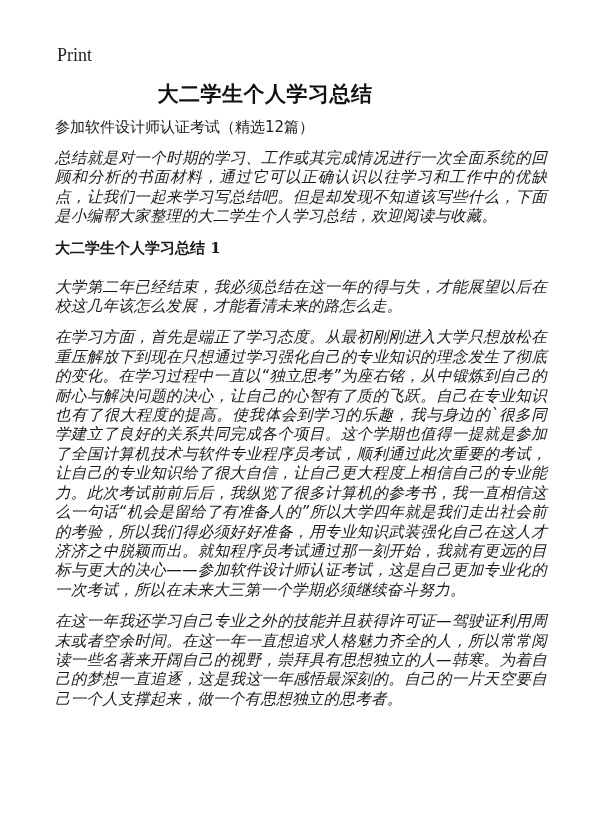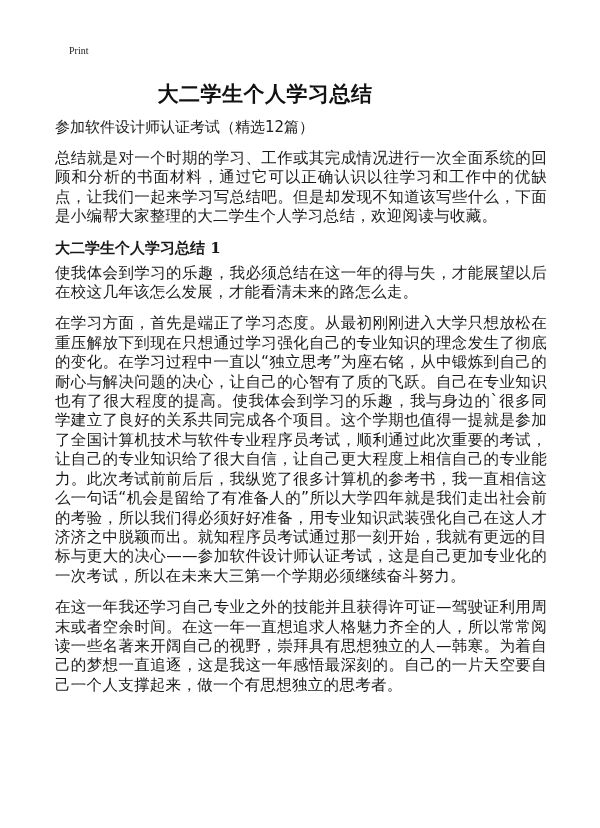--- a/index.html
+++ b/index.html
@@ -1,39 +1,39 @@
 <!DOCTYPE html>
 <html><head>
 <meta charset="utf-8">
 <style>
   html, body { margin: 0; padding: 0; background: #ffffff; }
   body { width: 600px; height: 828px; overflow: hidden; position: relative;
          font-family: "DejaVu Sans", "Liberation Sans", sans-serif; color: #1a1a1a; }
-  .print-label { position: absolute; left: 69px; top: 45px; font-family: "Liberation Serif", "DejaVu Serif", serif;
-                 font-size: 10px; color: #222; }
+  .print-label { position: absolute; left: 57px; top: 45px; font-family: "Liberation Serif", "DejaVu Serif", serif;
+                 font-size: 18px; color: #222; }
   .doc-title { position: absolute; left: 0; width: 530px; top: 80px; text-align: center;
                font-size: 21px; font-weight: bold; letter-spacing: 0.5px; color: #111; }
   .content { position: absolute; left: 55px; top: 118px; width: 492px; }
   .subtitle { font-size: 15px; line-height: 19px; margin: 0 0 12px 0; }
   .para { font-size: 15.5px; line-height: 19.4px; margin: 0 0 12px 0; text-align: justify;
-          letter-spacing: 0.3px; word-break: break-all; }
+          letter-spacing: 0.3px; word-break: break-all; font-style: italic; }
   .section-heading { font-family: "DejaVu Serif", "Liberation Serif", serif; font-weight: bold;
-                     font-size: 15px; line-height: 19px; margin: 8px 0 6px 0; }
+                     font-size: 15px; line-height: 19px; margin: 8px 0 20px 0; }
 </style>
 </head>
 <body>
 
 <div class="print-label">Print</div>
 
 <h1 class="doc-title" style="margin:0;">大二学生个人学习总结</h1>
 
 <div class="content">
   <p class="subtitle">参加软件设计师认证考试（精选12篇）</p>
   <p class="para">总结就是对一个时期的学习、工作或其完成情况进行一次全面系统的回顾和分析的书面材料，通过它可以正确认识以往学习和工作中的优缺点，让我们一起来学习写总结吧。但是却发现不知道该写些什么，下面是小编帮大家整理的大二学生个人学习总结，欢迎阅读与收藏。</p>
 
   <div>
     <h2 class="section-heading">大二学生个人学习总结 1</h2>
-    <p class="para">使我体会到学习的乐趣，我必须总结在这一年的得与失，才能展望以后在校这几年该怎么发展，才能看清未来的路怎么走。</p>
+    <p class="para">大学第二年已经结束，我必须总结在这一年的得与失，才能展望以后在校这几年该怎么发展，才能看清未来的路怎么走。</p>
     <p class="para">在学习方面，首先是端正了学习态度。从最初刚刚进入大学只想放松在重压解放下到现在只想通过学习强化自己的专业知识的理念发生了彻底的变化。在学习过程中一直以“独立思考”为座右铭，从中锻炼到自己的耐心与解决问题的决心，让自己的心智有了质的飞跃。自己在专业知识也有了很大程度的提高。使我体会到学习的乐趣，我与身边的`很多同学建立了良好的关系共同完成各个项目。这个学期也值得一提就是参加了全国计算机技术与软件专业程序员考试，顺利通过此次重要的考试，让自己的专业知识给了很大自信，让自己更大程度上相信自己的专业能力。此次考试前前后后，我纵览了很多计算机的参考书，我一直相信这么一句话“机会是留给了有准备人的”所以大学四年就是我们走出社会前的考验，所以我们得必须好好准备，用专业知识武装强化自己在这人才济济之中脱颖而出。就知程序员考试通过那一刻开始，我就有更远的目标与更大的决心——参加软件设计师认证考试，这是自己更加专业化的一次考试，所以在未来大三第一个学期必须继续奋斗努力。</p>
     <p class="para">在这一年我还学习自己专业之外的技能并且获得许可证—驾驶证利用周末或者空余时间。在这一年一直想追求人格魅力齐全的人，所以常常阅读一些名著来开阔自己的视野，崇拜具有思想独立的人—韩寒。为着自己的梦想一直追逐，这是我这一年感悟最深刻的。自己的一片天空要自己一个人支撑起来，做一个有思想独立的思考者。</p>
 
   </div>
 </div>
 
 </body></html>

